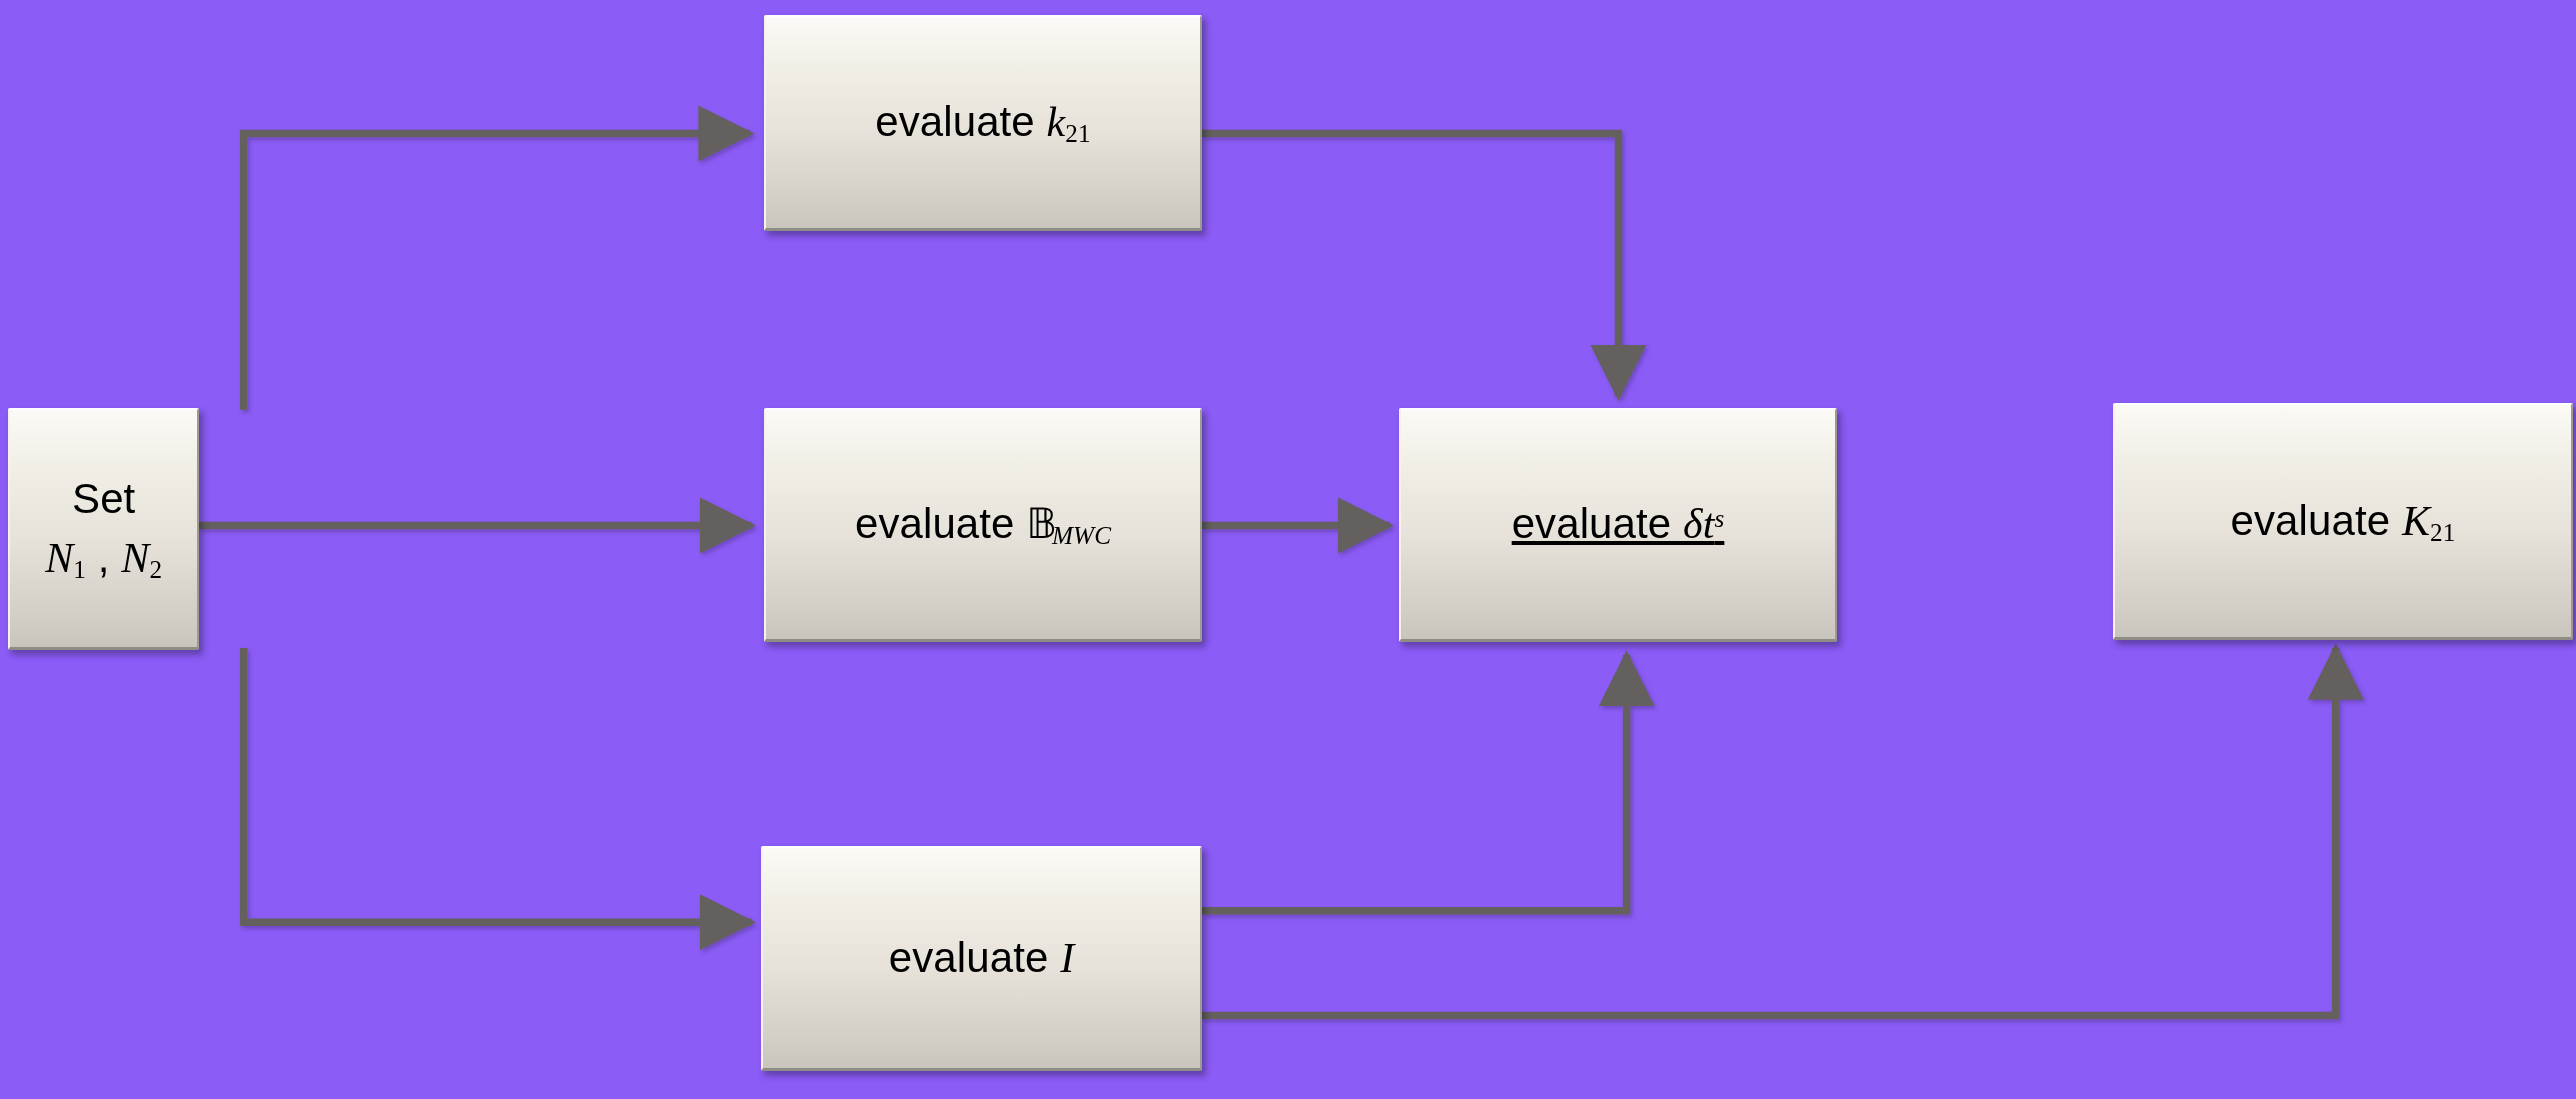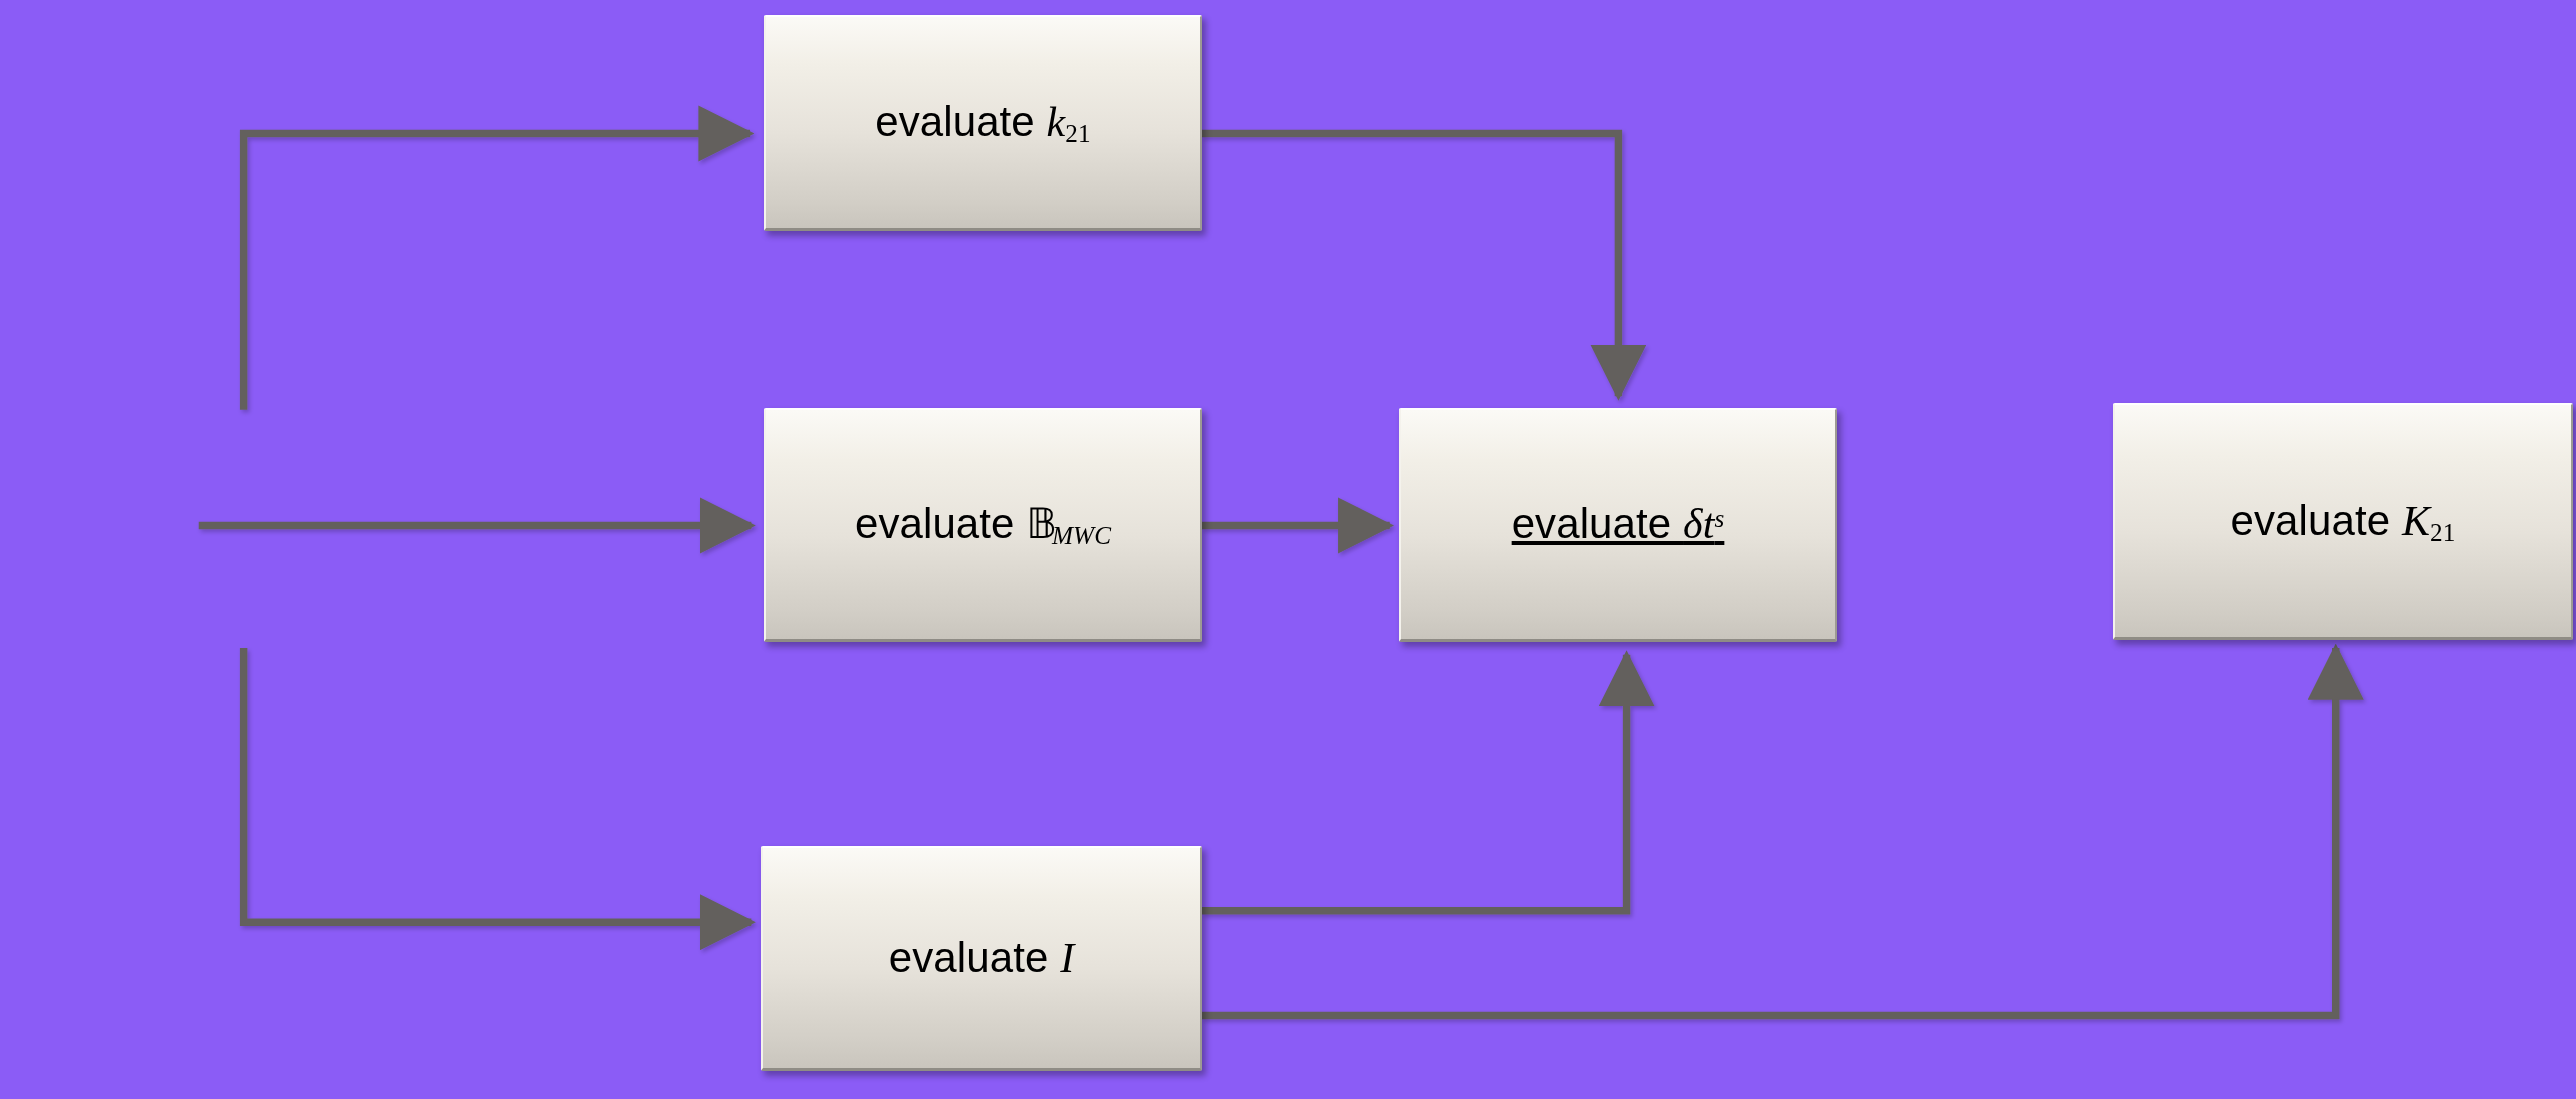--- a/index.html
+++ b/index.html
@@ -119,20 +119,26 @@
       <path d="M 1766 1338 L 2390 1338 L 2390 962" marker-end="url(#arrowD)"></path>
 
       <path d="M 1766 1492 L 3432 1492 L 3432 952" marker-end="url(#arrowD)"></path>
     </g>
   </svg>
 
   <div class="node" style="left:764px; top:15px; width:438px; height:216px;">
     <span class="label"><span>evaluate </span><span class="mi">k</span><sub>21</sub></span>
   </div>
 
+  <div class="node" style="left:8.2px; top:408px; width:191px; height:242px;">
+    <div style="display:flex;flex-direction:column;align-items:center;justify-content:center;">
+      <span class="label">Set</span>
+      <span class="label-2"><span class="mi">N</span><sub>1</sub><span> , </span><span class="mi">N</span><sub>2</sub></span>
+    </div>
+  </div>
 
   <div class="node" style="left:764px; top:408px; width:438px; height:234px;">
     <span class="label"><span>evaluate </span><span class="mi-up" style="letter-spacing:-0.12em;">𝔹</span><sub class="it">MWC</sub></span>
   </div>
 
   <div class="node" style="left:1399px; top:408px; width:438px; height:234px;text-decoration:underline;">
     <span class="label"><span>evaluate </span><span class="mi">δt</span><sup>s</sup></span>
   </div>
 
   <div class="node" style="left:2113px; top:403px; width:460px; height:237px;">

